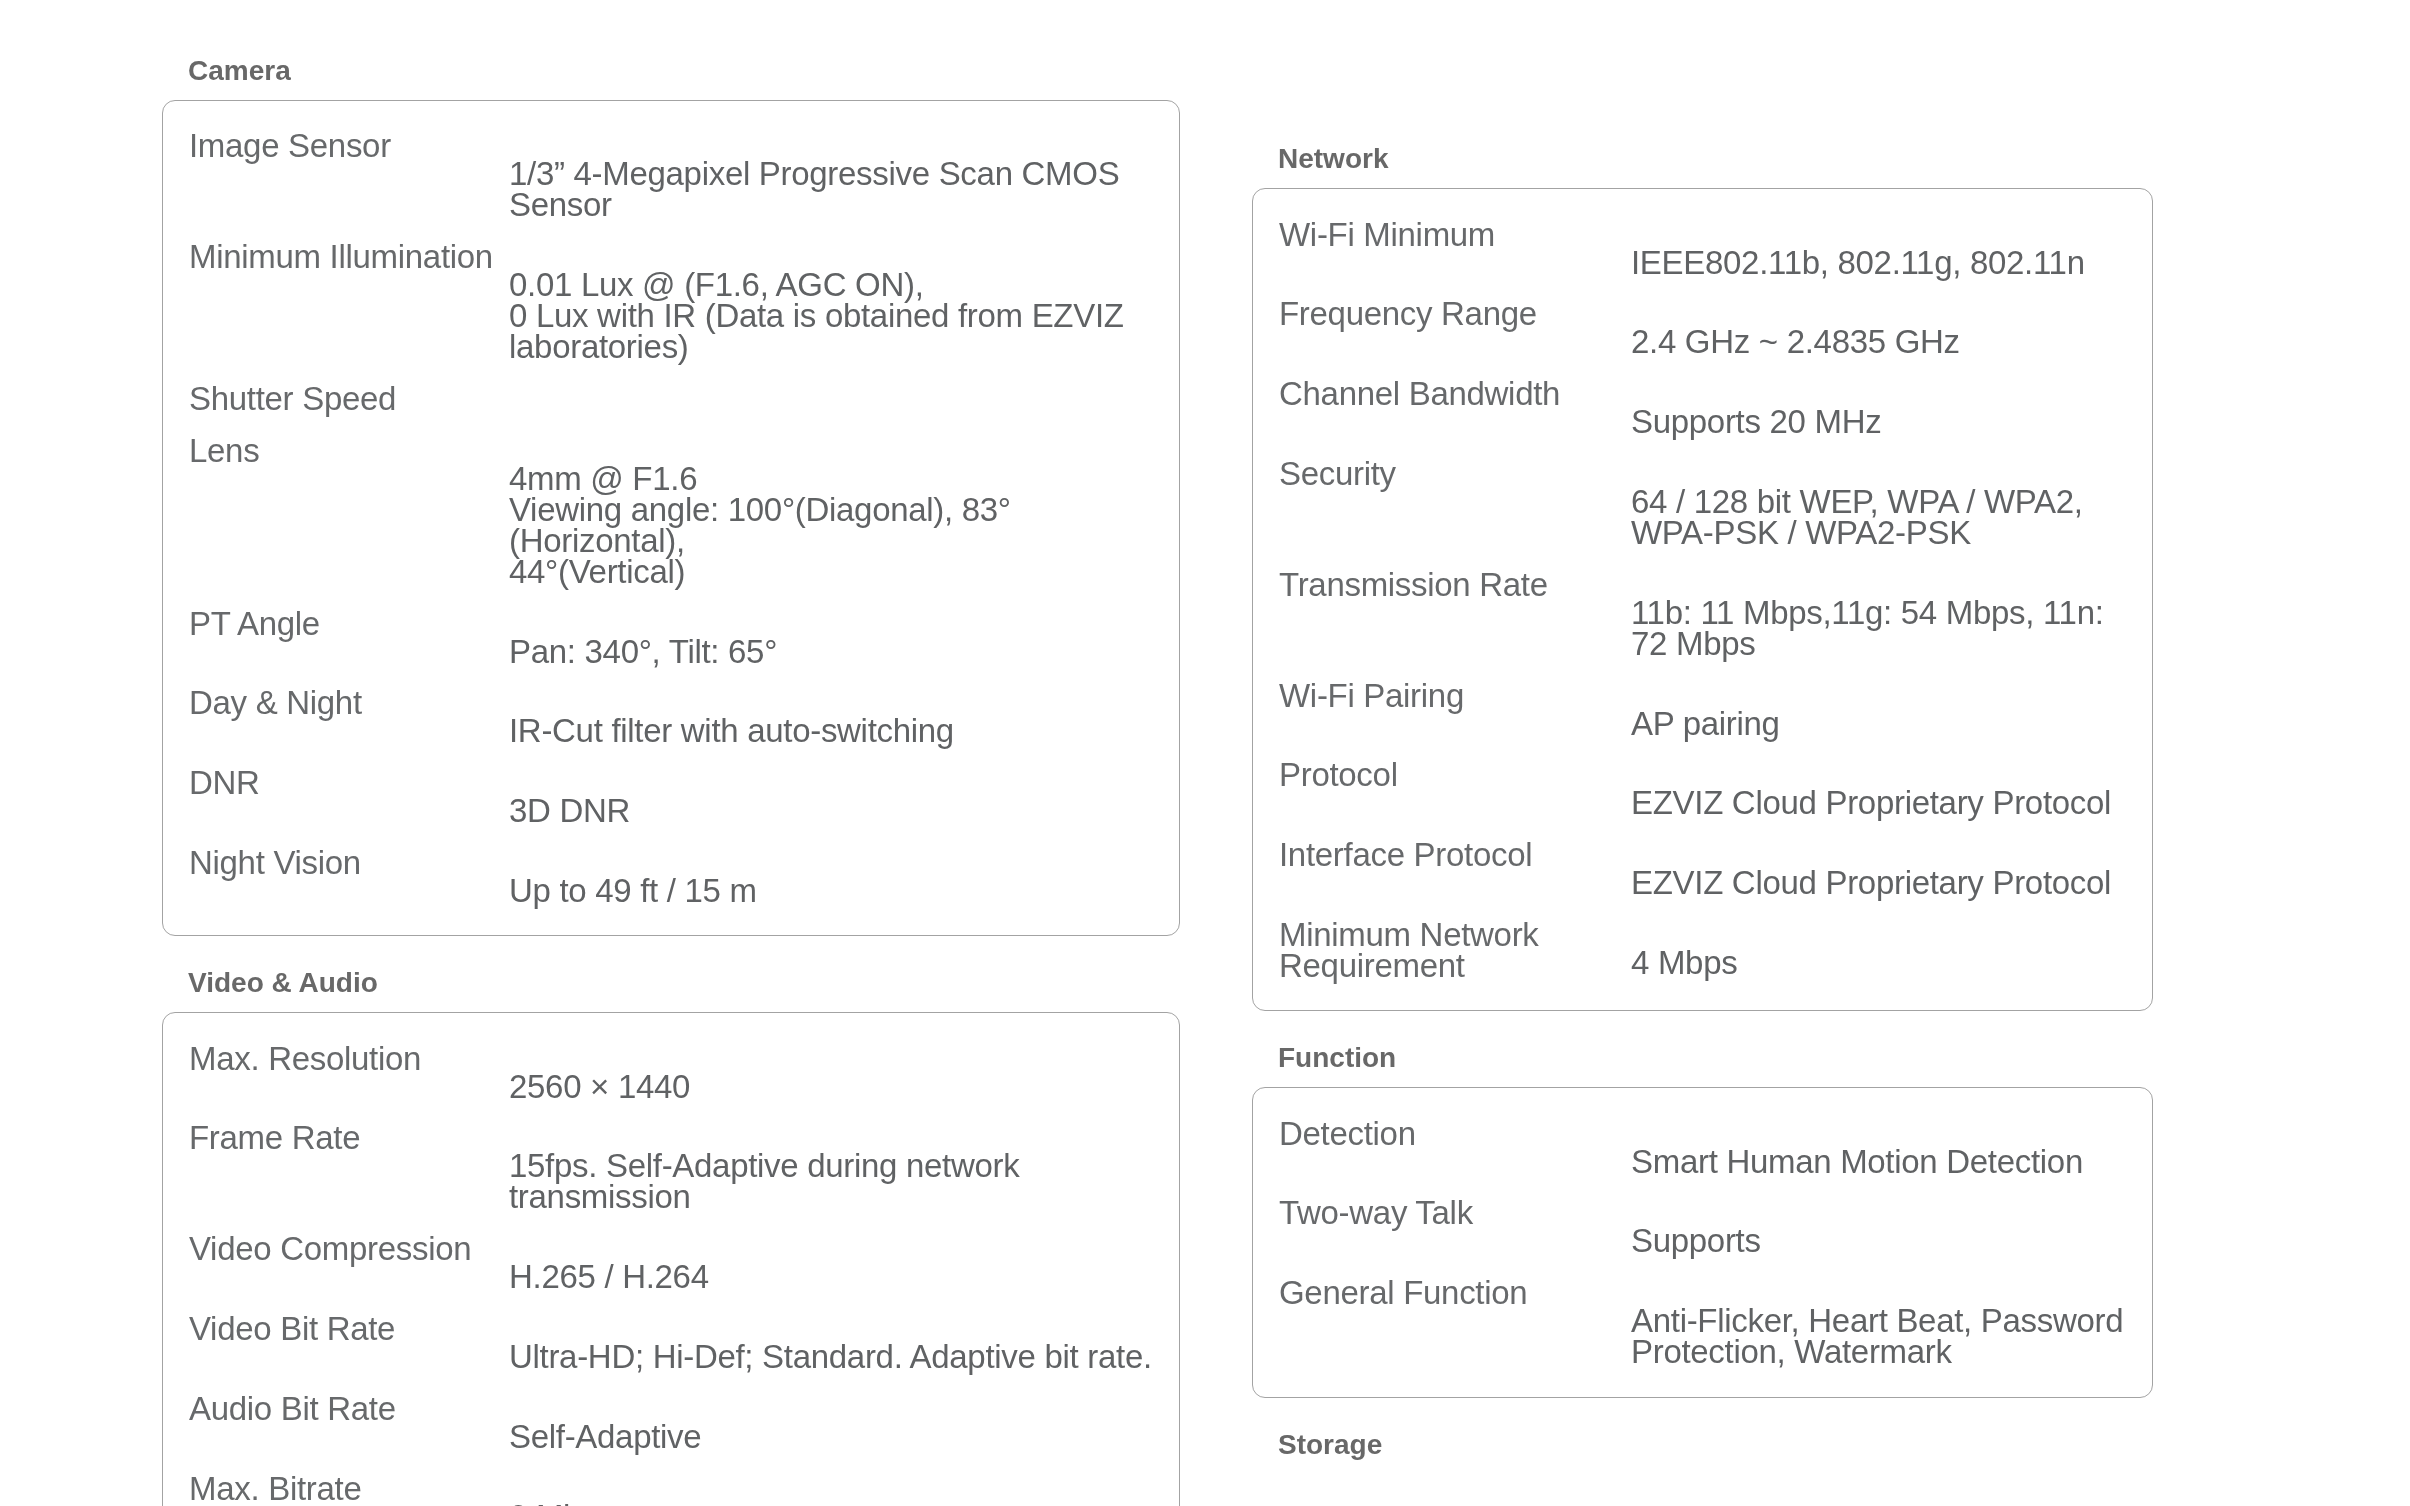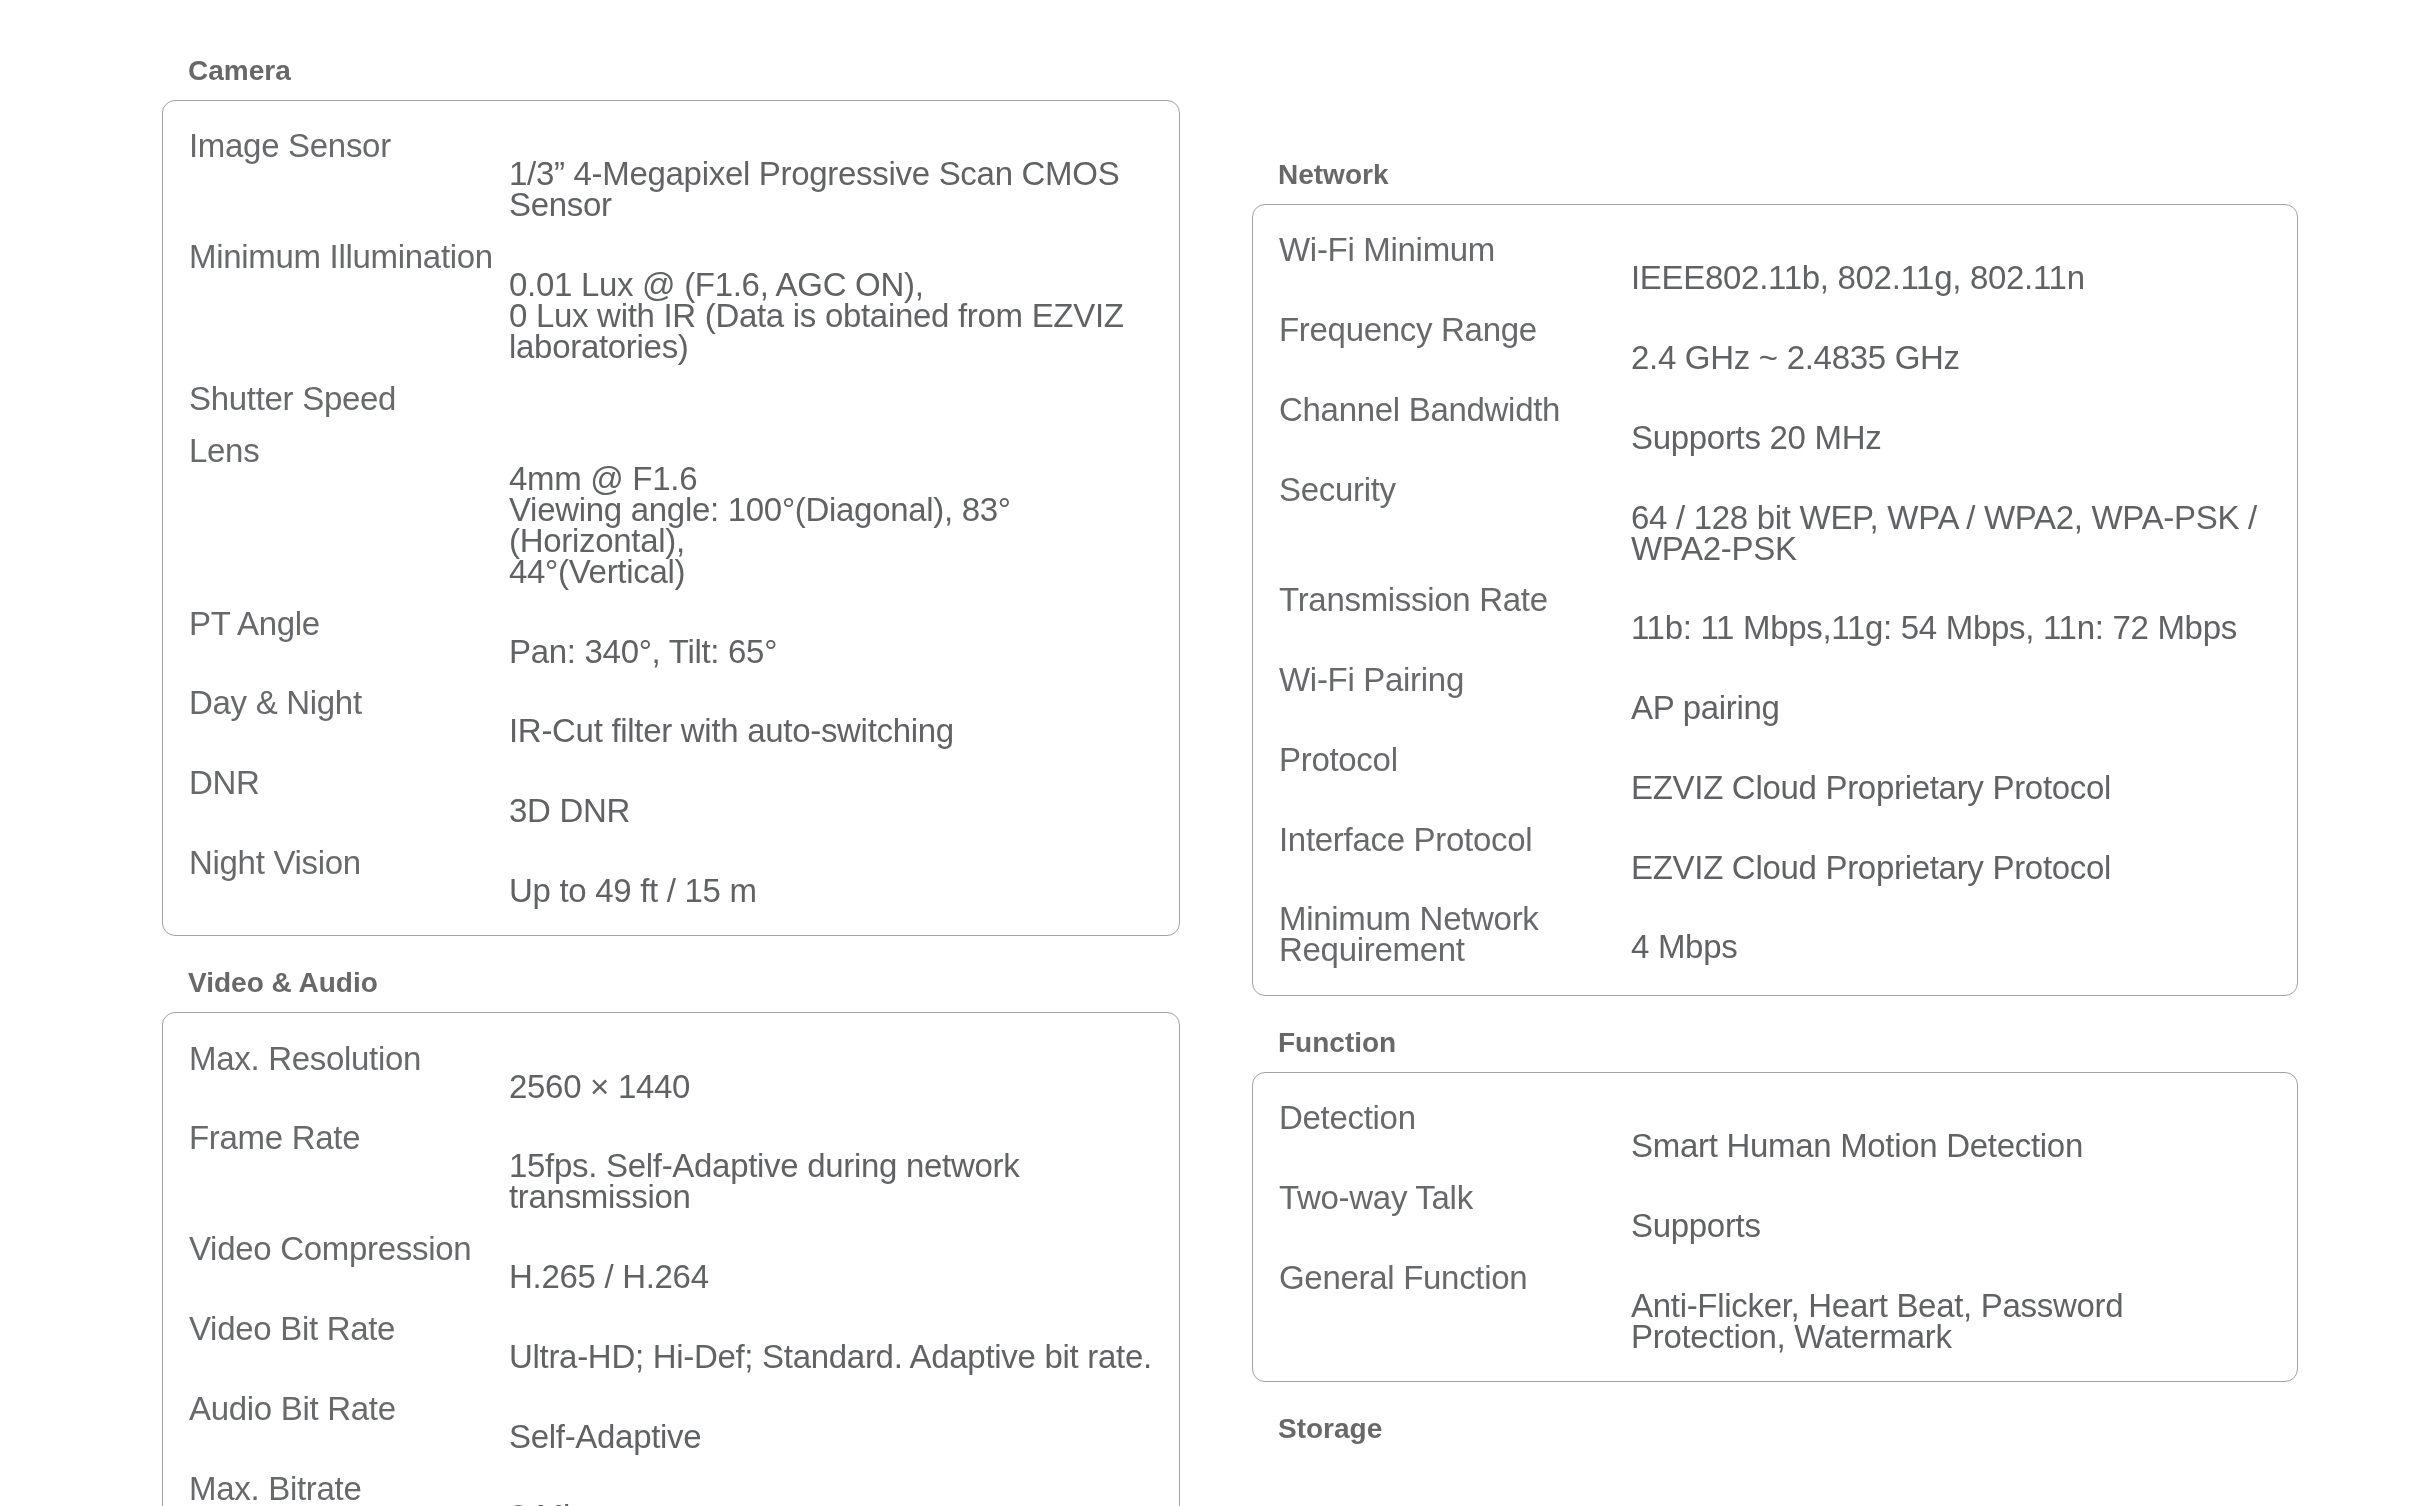--- a/index.html
+++ b/index.html
@@ -44,21 +44,21 @@
 
   
   .content {
     display: flex;
     align-items: center;
     padding: 55px 0 0 162px;
     gap: 72px;
   }
   .col { display: flex; flex-direction: column; flex: 0 0 auto; }
   .col-left  { width: 1018px; }
-  .col-right { width: 1046px; }
+  .col-right { width: 901px; }
 
   .section + .section { margin-top: 31px; }
 
   .section-title {
     font-size: 28px;
     font-weight: 700;
     color: #686868;
     margin: 0 0 13px 26px;
     line-height: 32px;
   }

